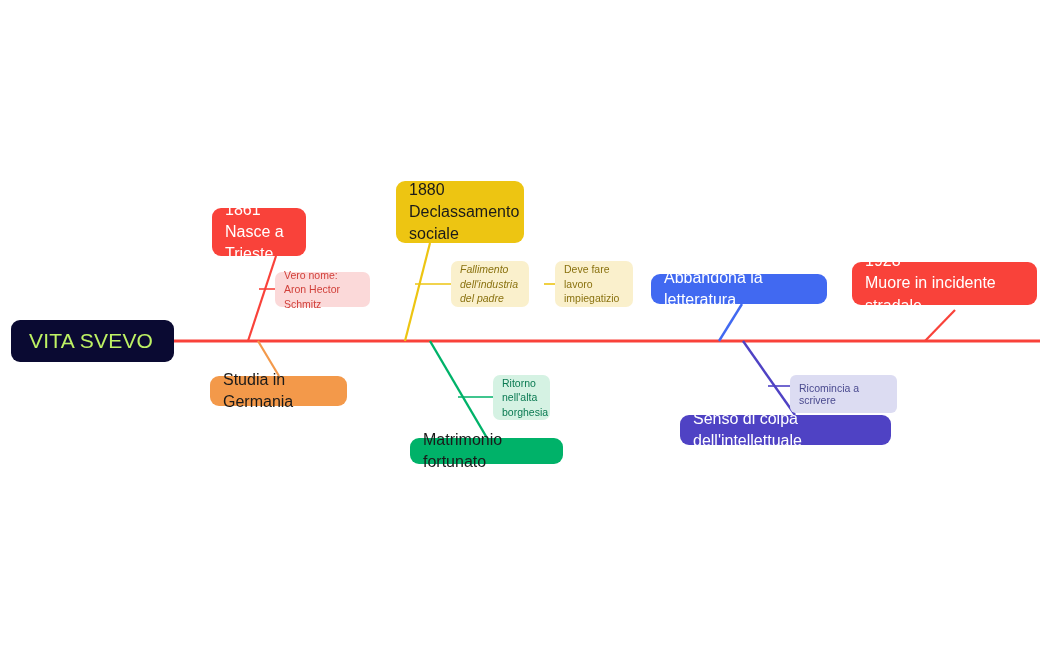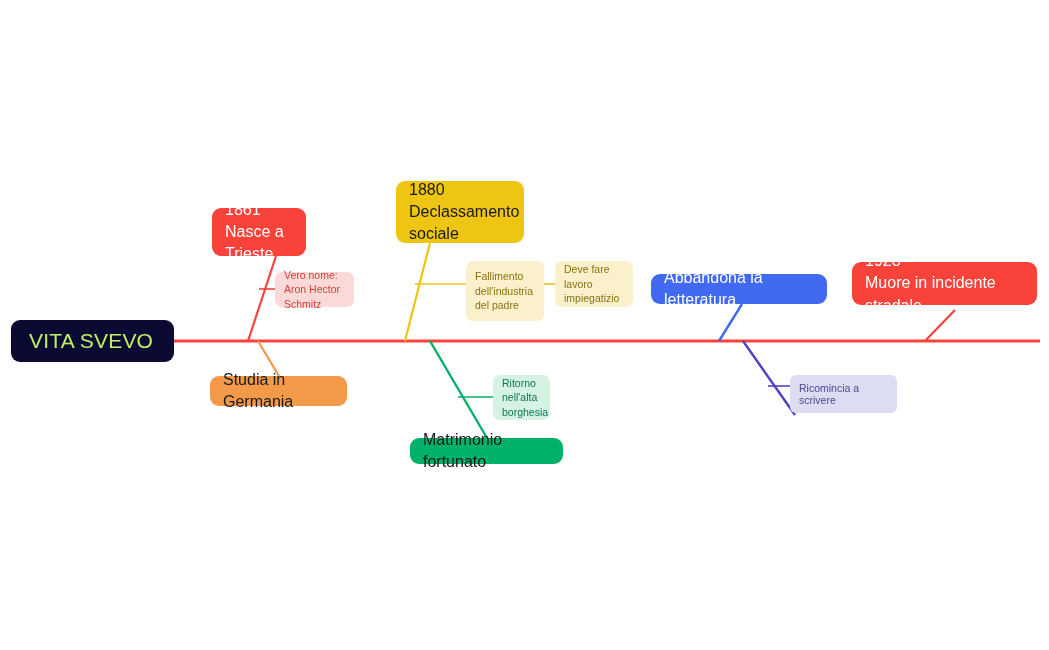--- a/index.html
+++ b/index.html
@@ -100,27 +100,28 @@
 
   <div class="node node-main dark-text" style="left: 210px; top: 376px; width: 137px; height: 30px; background: rgb(243, 153, 74); color: rgb(26, 26, 26);">Studia in Germania</div>
 
   <div class="node node-main dark-text" style="left: 396px; top: 181px; width: 128px; height: 62px; background: rgb(237, 197, 18); color: rgb(26, 26, 26);">1880
 Declassamento sociale</div>
 
   <div class="node node-main dark-text" style="left: 410px; top: 438px; width: 153px; height: 26px; background: rgb(0, 178, 105); color: rgb(26, 26, 26);">Matrimonio fortunato</div>
 
   <div class="node node-main light-text" style="left: 651px; top: 274px; width: 176px; height: 30px; background: rgb(65, 105, 241); color: rgb(255, 255, 255);">Abbandona la letteratura</div>
 
+  <div class="node node-main light-text" style="left: 680px; top: 415px; width: 211px; height: 30px; background: rgb(79, 66, 196); color: rgb(255, 255, 255);">Senso di colpa dell'intellettuale</div>
 
   <div class="node node-main light-text" style="left: 852px; top: 262px; width: 185px; height: 43px; background: rgb(249, 66, 58); color: rgb(255, 255, 255);">1928
 Muore in incidente stradale</div>
 
-  <div class="node node-sub" style="left: 275px; top: 272px; width: 79px; height: 35px; background: rgb(251, 217, 217); color: rgb(209, 64, 58);">Vero nome: Aron Hector Schmitz</div>
+  <div class="node node-sub" style="left: 275px; top: 272px; width: 95px; height: 35px; background: rgb(251, 217, 217); color: rgb(209, 64, 58);">Vero nome: Aron Hector Schmitz</div>
 
-  <div class="node node-sub" style="left: 466px; top: 261px; width: 78px; height: 60px; background: rgb(250, 240, 204); color: rgb(138, 114, 16);">Fallimento dell'industria del padre</div>
+  <div class="node node-sub" style="left: 451px; top: 261px; width: 78px; height: 46px; background: rgb(250, 240, 204); color: rgb(138, 114, 16); font-style: italic;">Fallimento dell'industria del padre</div>
 
   <div class="node node-sub" style="left: 555px; top: 261px; width: 78px; height: 46px; background: rgb(250, 240, 204); color: rgb(138, 114, 16);">Deve fare lavoro impiegatizio</div>
 
   <div class="node node-sub" style="left: 493px; top: 375px; width: 57px; height: 45px; background: rgb(213, 242, 227); color: rgb(10, 122, 82);">Ritorno nell'alta borghesia</div>
 
   <div class="node node-pill" style="left: 790px; top: 375px; width: 107px; height: 22px; background: rgb(220, 220, 242); color: rgb(74, 74, 143);">Ricomincia a scrivere</div>
 
 </div>
 
 </body></html>

